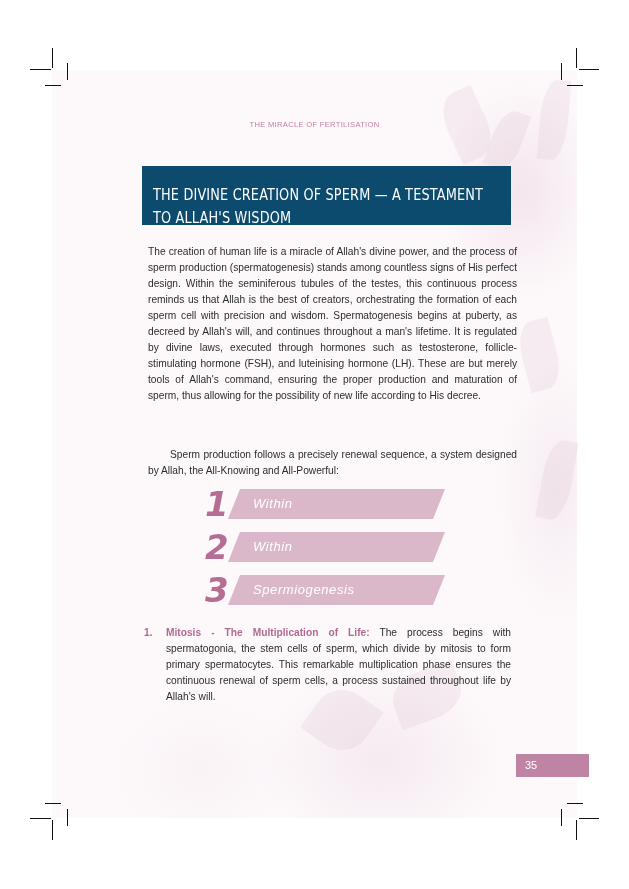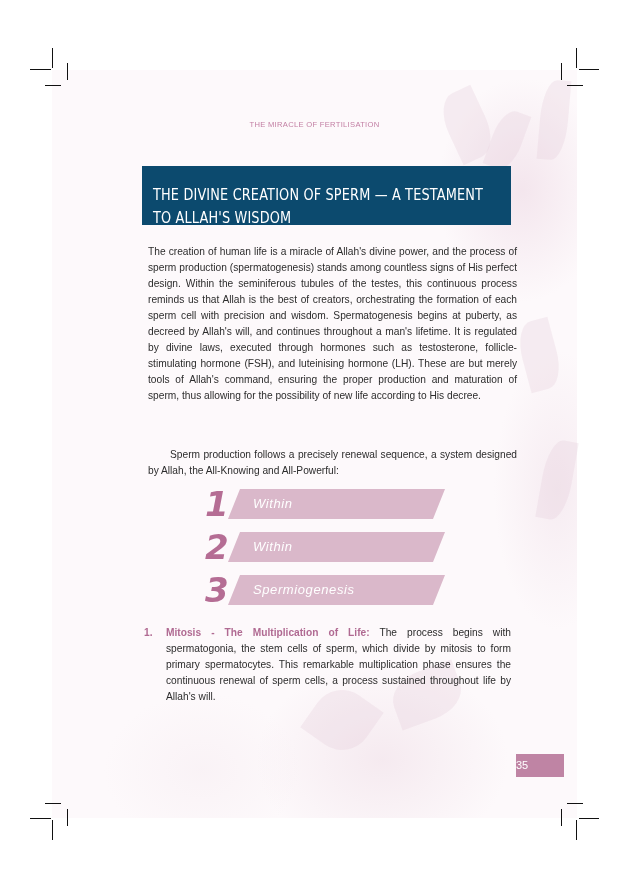--- a/index.html
+++ b/index.html
@@ -146,25 +146,25 @@
       margin-left: 24px;
     }
     .list-lead {
       font-weight: bold;
       color: #b06a92;
     }
     .page-num-box {
       position: absolute;
       left: 516px;
       top: 754px;
-      width: 48px;
+      width: 73px;
       height: 23px;
       background: #bf84a4;
       box-sizing: border-box;
-      padding-left: 0;
+      padding-left: 9px;
       font-family: "Liberation Sans", sans-serif;
       font-size: 11px;
       line-height: 23px;
       color: #ffffff;
     }
   </style>
 </head>
 <body>
 
 <div class="page-bg">

